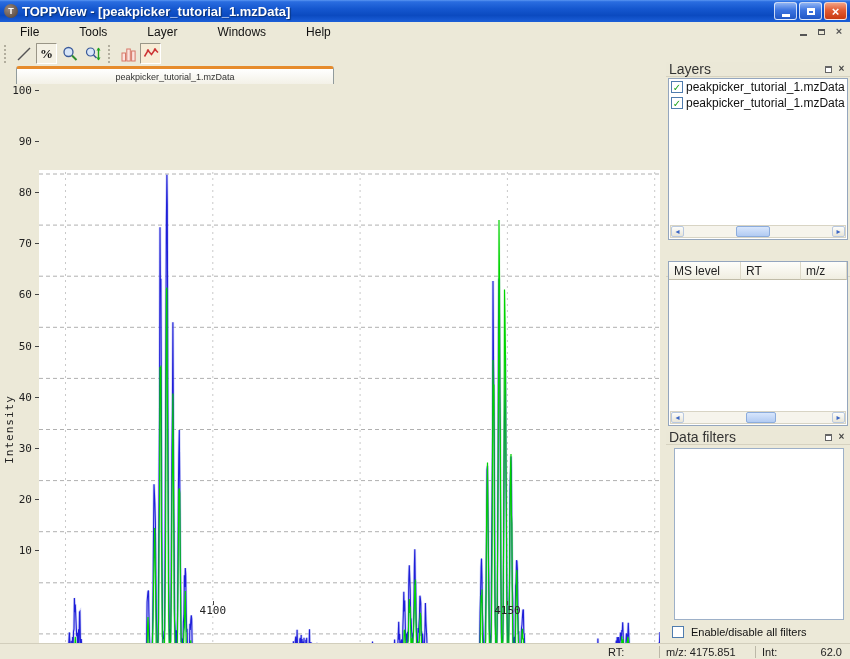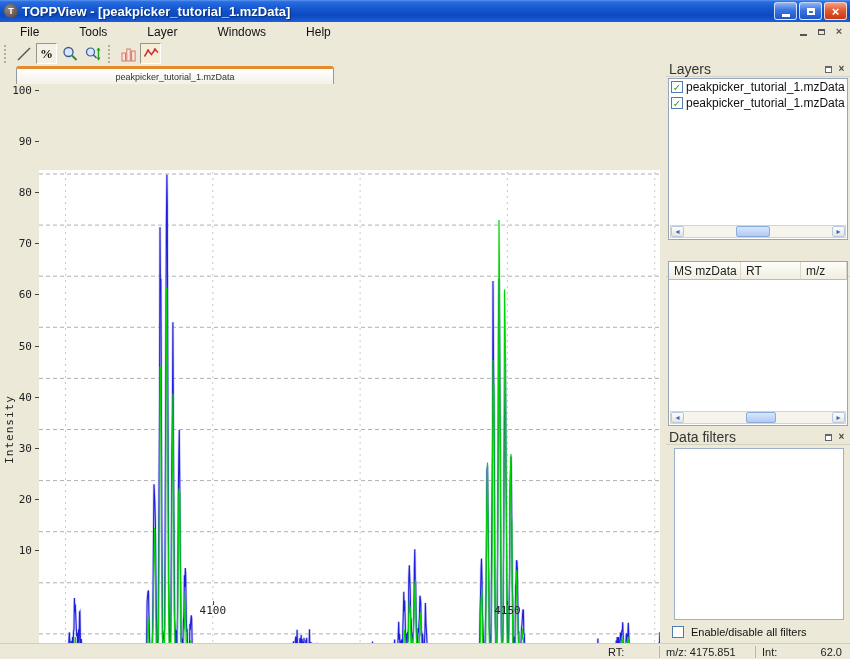--- a/index.html
+++ b/index.html
@@ -282,21 +282,21 @@
     <span class="pt-text">Spectra</span>
     <span class="pt-btn">
         <span class="pt-float"></span>
       </span>
     <span class="pt-btn">
         <span class="pt-close">×</span>
       </span>
   </div>
   <div class="panel-box" style="top:261px; height:165px;">
     <div id="spectra-header">
-      <div class="th">MS mzData</div>
+      <div class="th">MS level</div>
       <div class="th">RT</div>
       <div class="th">m/z</div>
     </div>
     <div class="hscroll" style="left:1px; top:149px; width:176px; border-color:#d8d4c4;">
       <div class="sb-arrow">◂</div>
       <div class="sb-track">
         <div class="sb-thumb" style="left:62px; width:30px;"></div>
       </div>
       <div class="sb-arrow">▸</div>
     </div>

